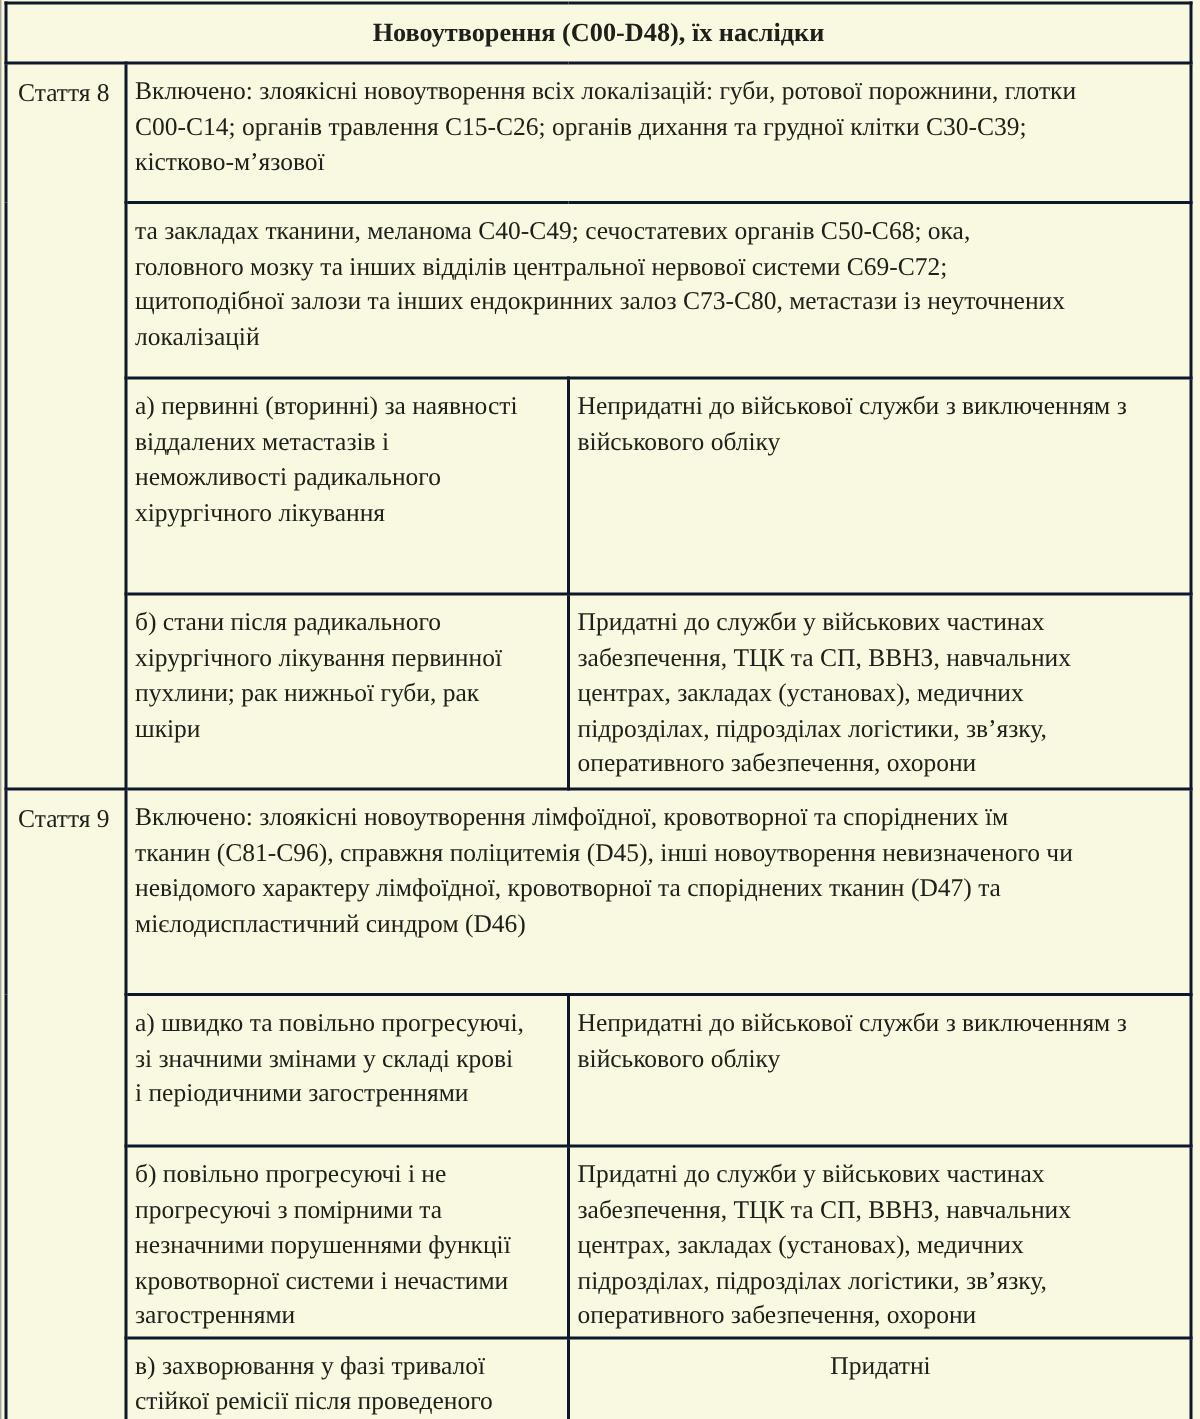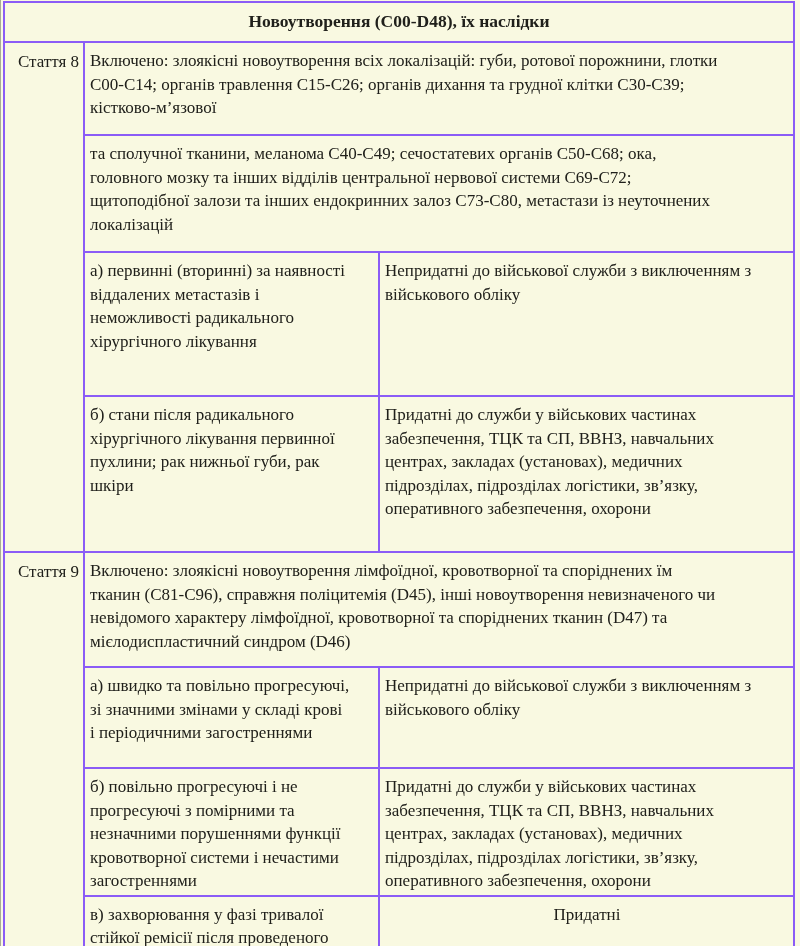--- a/index.html
+++ b/index.html
@@ -17,49 +17,48 @@
   table.doc-table {
     border-collapse: collapse;
     table-layout: fixed;
     width: 790px;
     margin: 1px 0 0 2px;
   }
   col.c1 { width: 80px; }
   col.c2 { width: 295px; }
   col.c3 { width: 415px; }
   td {
-    border: 2px solid #8b5cf6;
+    border: 2px solid #0f172a;
     vertical-align: top;
     padding: 6px 4px 2px 5px;
     font-size: 17px;
     line-height: 23.5px;
     white-space: pre-line;
     overflow: hidden;
   }
   td.header-cell {
     text-align: center;
     vertical-align: middle;
     font-weight: bold;
     font-size: 17.5px;
     padding: 2px 4px;
     white-space: normal;
   }
   td.art {
     white-space: nowrap;
     padding-left: 7px;
     padding-top: 7px;
-    text-align: right;
   }
   td.center-text { text-align: center; }
   tr.hr { height: 40px; }
   tr.r1 { height: 93px; }
   tr.r2 { height: 117px; }
   tr.r3 { height: 144px; }
-  tr.r4 { height: 156px; }
-  tr.r5 { height: 115px; }
+  tr.r4 { height: 130px; }
+  tr.r5 { height: 137px; }
   tr.r6 { height: 101px; }
   tr.r7 { height: 110px; }
   tr.r8 { height: 73px; }
   tr.r9 { height: 70px; }
 </style>
 </head>
 <body>
 
 <table class="doc-table">
   <colgroup>
@@ -72,21 +71,21 @@
       <td class="header-cell" colspan="3">Новоутворення (C00-D48), їх наслідки</td>
     </tr>
 
     <tr class="r1">
       <td class="art" rowspan="4">Стаття 8</td>
       <td colspan="2">Включено: злоякісні новоутворення всіх локалізацій: губи, ротової порожнини, глотки
 C00-C14; органів травлення C15-C26; органів дихання та грудної клітки C30-C39;
 кістково-м’язової</td>
     </tr>
     <tr class="r2">
-      <td colspan="2">та сполучної тканини, меланома C40-C49; сечостатевих органів C50-C68; ока,
+      <td colspan="2">та закладах тканини, меланома C40-C49; сечостатевих органів C50-C68; ока,
 головного мозку та інших відділів центральної нервової системи C69-C72;
 щитоподібної залози та інших ендокринних залоз C73-C80, метастази із неуточнених
 локалізацій</td>
     </tr>
     <tr class="r3">
       <td>а) первинні (вторинні) за наявності
 віддалених метастазів і
 неможливості радикального
 хірургічного лікування</td>
       <td>Непридатні до військової служби з виключенням з

